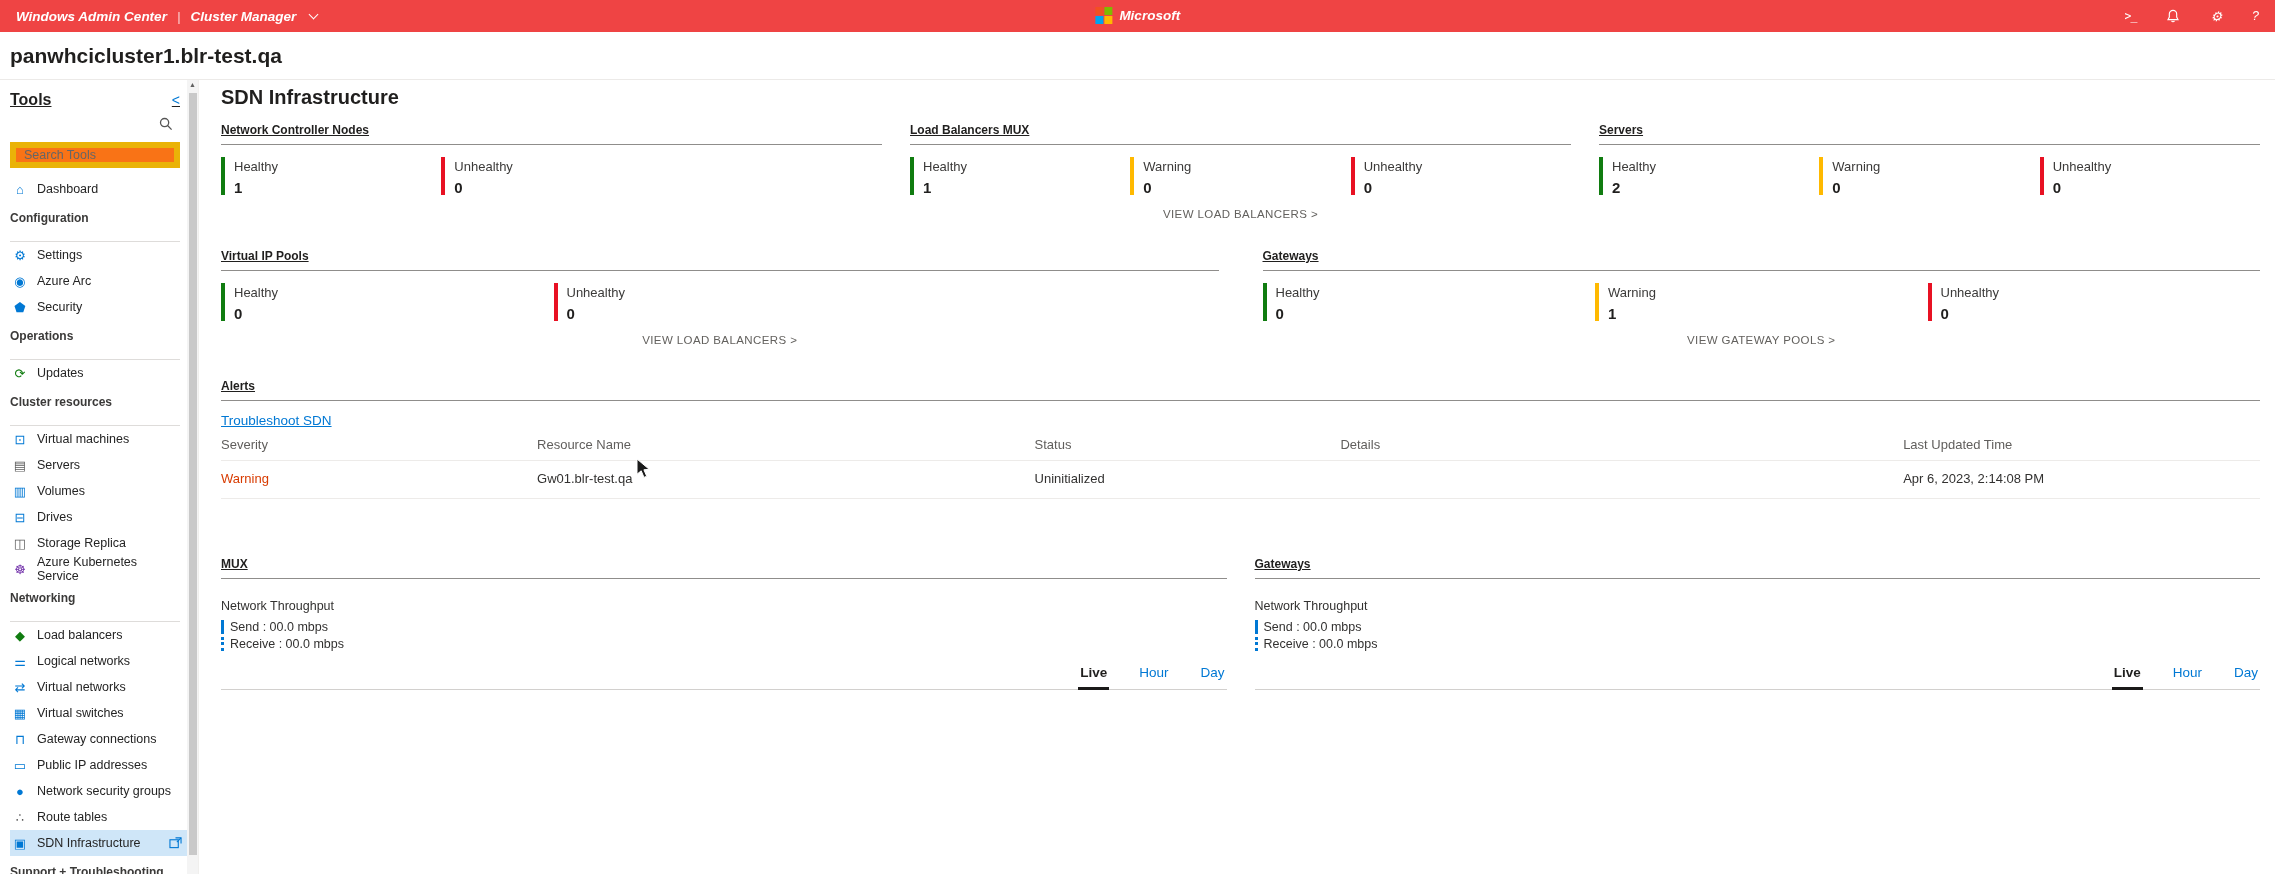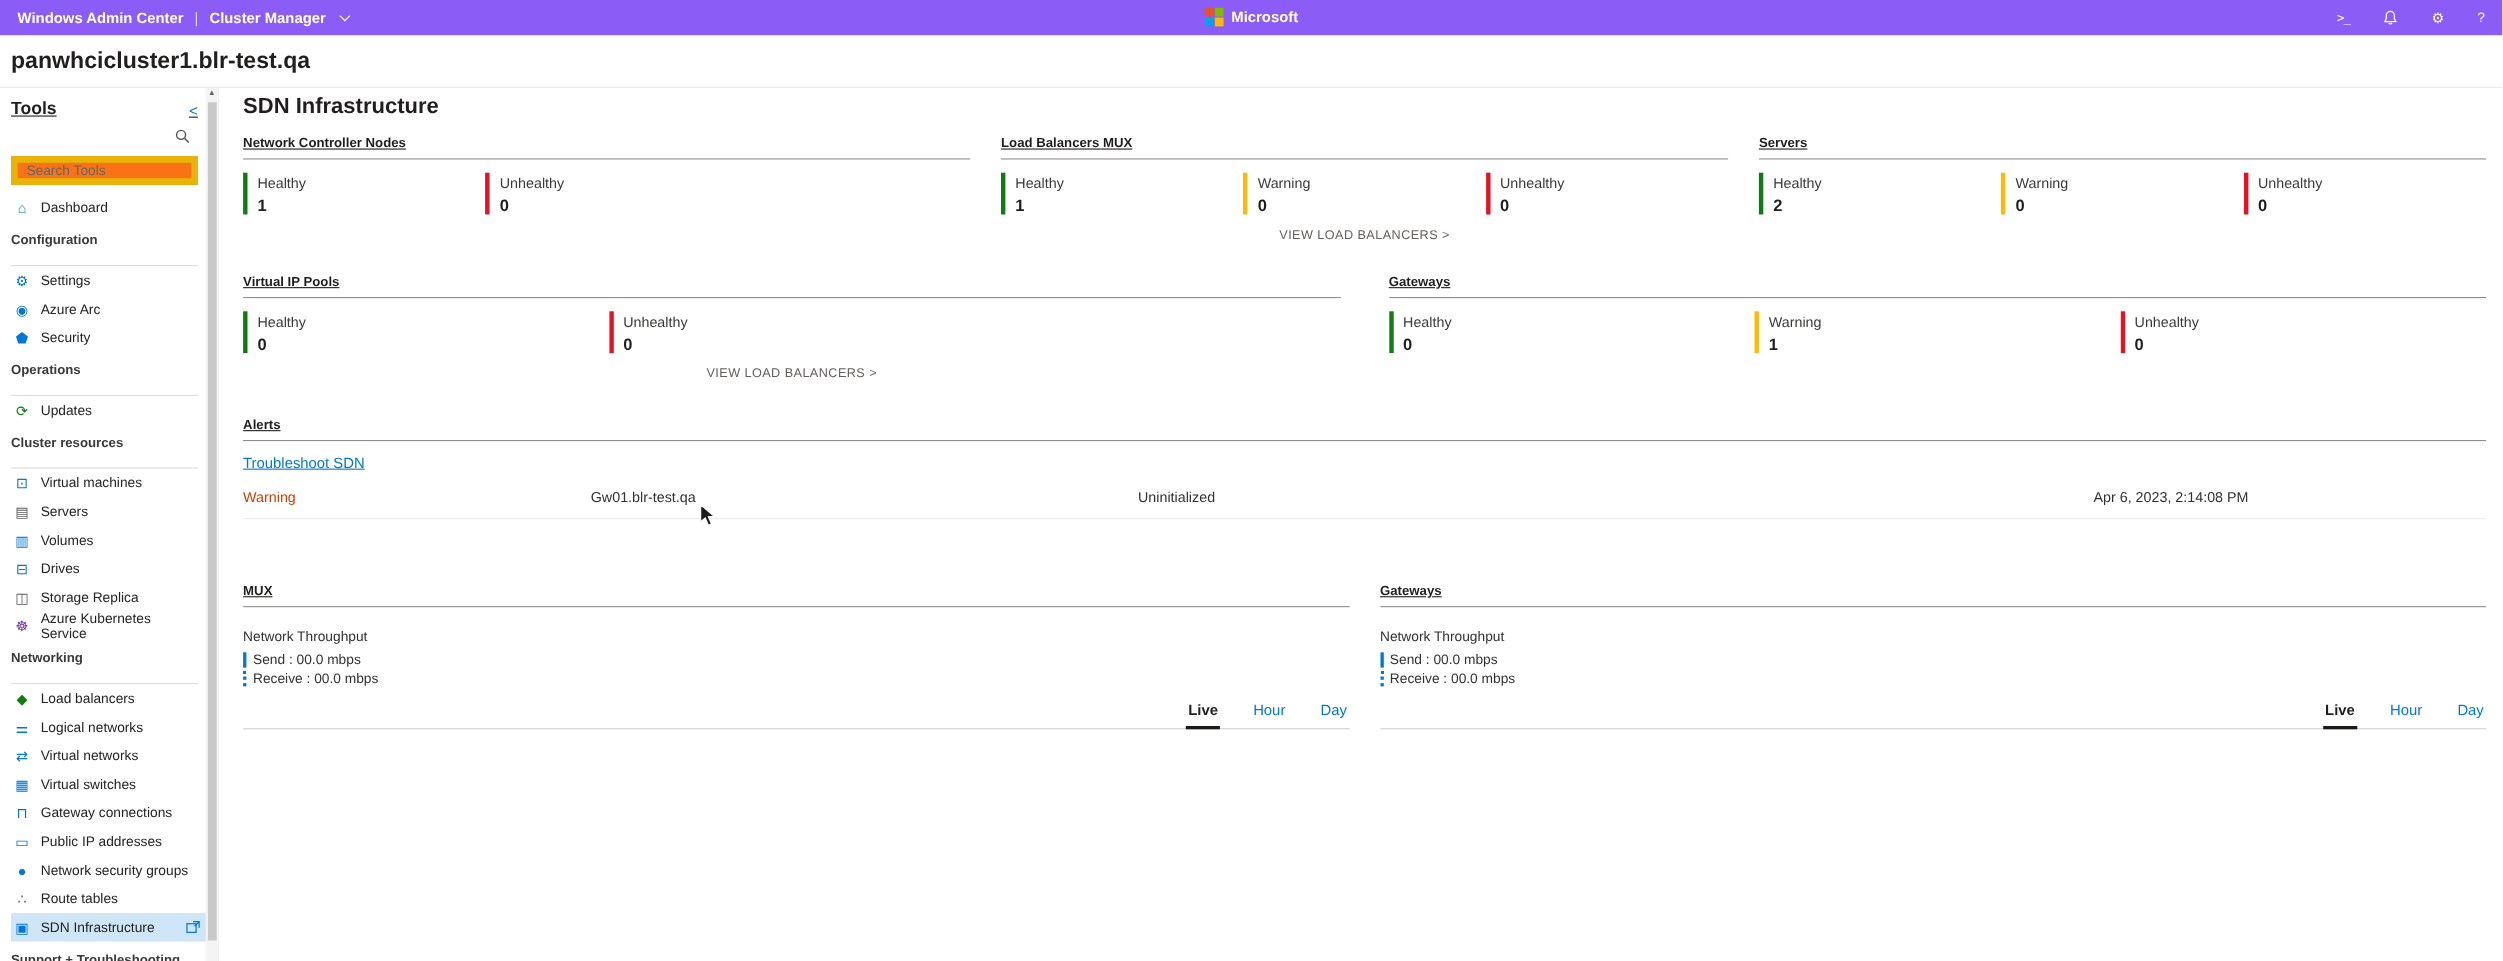--- a/index.html
+++ b/index.html
@@ -1,21 +1,21 @@
 <!DOCTYPE html>
 <html><head>
 <meta charset="utf-8">
 <style>
   * { box-sizing: border-box; margin: 0; padding: 0; }
   html, body { width: 2275px; height: 874px; overflow: hidden; }
   body { font-family: "Liberation Sans", sans-serif; background: #fff; color: #201f1e; position: relative; }
 
   
-  .topbar { height: 23px; background: #8b5cf6; color: #fff; display: flex; align-items: center;
-            padding: 16px 16px; position: relative; font-size: 13.5px; }
+  .topbar { height: 23px; background: #ef4444; color: #fff; display: flex; align-items: center;
+            padding: 16px 16px; position: relative; font-size: 13.5px; font-style: italic; }
   .topbar-left { display: flex; align-items: center; gap: 10px; font-weight: bold; }
   .topbar-sep { font-weight: normal; opacity: .75; }
   .chev-down { width: 7px; height: 7px; border-right: 1.5px solid #fff; border-bottom: 1.5px solid #fff;
                transform: rotate(45deg); display: inline-block; margin: -4px 0 0 4px; }
   .ms-center { position: absolute; left: 50%; top: 4px; height: 23px; transform: translateX(-50%);
                display: flex; align-items: center; gap: 7px; }
   .ms-logo { display: grid; grid-template-columns: 8px 8px; gap: 1.5px; }
   .ms-logo i { width: 8px; height: 8px; display: block; }
   .ms1 { background: #f25022; } .ms2 { background: #7fba00; } .ms3 { background: #00a4ef; } .ms4 { background: #ffb900; }
   .ms-word { font-weight: bold; font-size: 13.5px; }
@@ -388,27 +388,35 @@
               </div>
           </div>
           <div class="tile">
             <div class="tile-bar bar-unhealthy"></div>
             <div>
                 <div class="tile-label">Unhealthy</div>
                  <div class="tile-value">0</div>
               </div>
           </div>
         </div>
+        <div class="section-link">VIEW GATEWAY POOLS &gt;</div>
       </div>
     </div>
 
     <div class="alerts">
       <div class="section-title">Alerts</div>
       <span class="troubleshoot">Troubleshoot SDN</span>
       <div class="alert-table">
+        <div class="alert-head">
+          <span>Severity</span>
+          <span>Resource Name</span>
+          <span>Status</span>
+          <span>Details</span>
+          <span>Last Updated Time</span>
+        </div>
         <div class="alert-row">
           <span class="sev-warning">Warning</span>
           <span>Gw01.blr-test.qa</span>
           <span>Uninitialized</span>
           <span></span>
           <span>Apr 6, 2023, 2:14:08 PM</span>
         </div>
       </div>
     </div>
 

